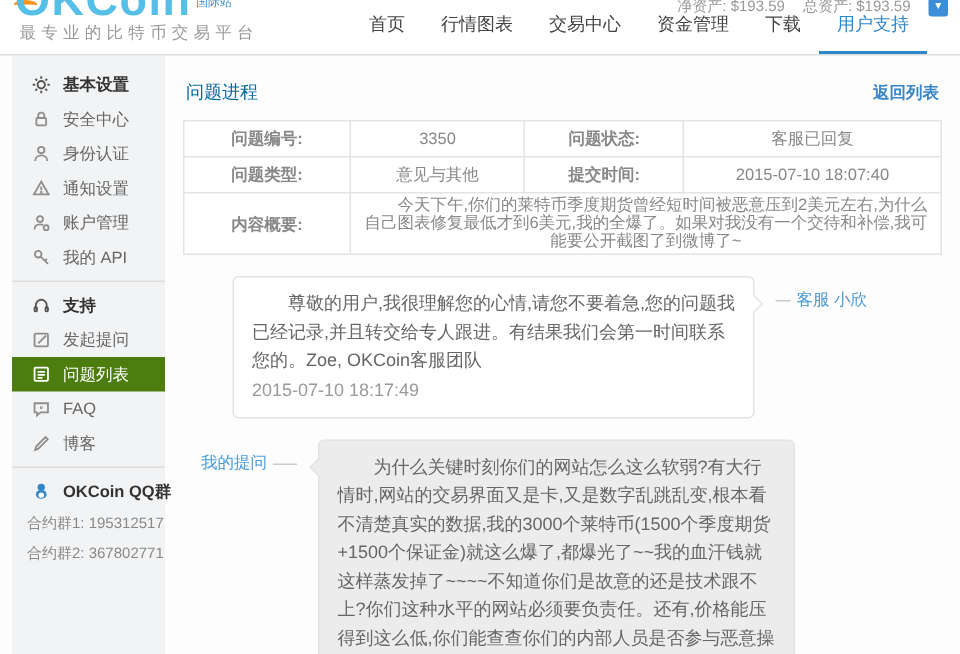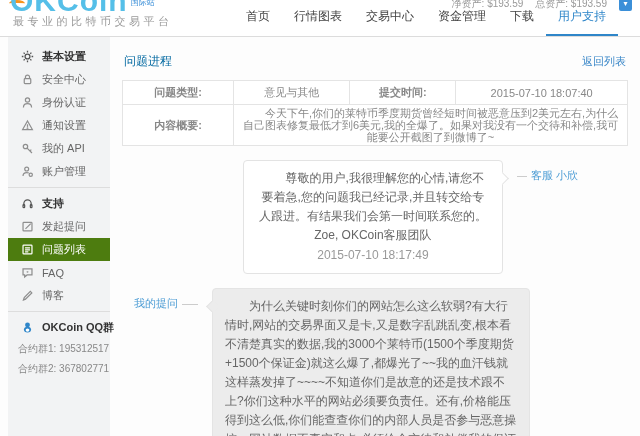--- a/index.html
+++ b/index.html
@@ -38,42 +38,42 @@
   .icon { width:13px; height:13px; display:inline-flex; flex-shrink:0; }
   .icon svg { width:13px; height:13px; }
   .divider { border-top:1px solid #ddd; margin:4px 0; }
   .qq-line { font-size:10px; color:#888; padding:3px 0 3px 10px; white-space:nowrap; }
 
   
   .main { flex:1; padding:12px 12px 0 12px; }
   .main-head { display:flex; justify-content:space-between; align-items:center;
                margin:4px 2px 10px; }
   .page-title { font-size:12px; color:#0369a1; }
-  .back-link { font-size:11px; color:#3a87c8; cursor:pointer; }
+  .back-link { font-size:11px; color:#3a87c8; cursor:pointer;font-weight:bold; }
 
   table.ticket { width:100%; border-collapse:collapse; background:#fff; font-size:11px; }
   table.ticket td { border:1px solid #e4e4e4; height:24px; text-align:center;
                     color:#888; padding:2px 4px; }
   td.lbl { font-weight:bold; color:#555; width:22%; }
   td.val { width:23%; }
   td.val3 { width:21%; }
   .status-open { color:#f7a145; }
   td.summary { text-align:left; padding:8px 16px; line-height:12px;
                text-indent:2em; color:#777; word-break:break-all; }
 
   
   .chat { margin-top:14px; display:flex; flex-direction:column; gap:14px; }
   .msg { display:flex; align-items:flex-start; }
   .msg.right { justify-content:flex-end; padding-right:50px; }
   .msg.left  { padding-left:12px; }
   .bubble { position:relative; border-radius:4px; padding:8px 12px;
             font-size:12px; line-height:19px; color:#666; word-break:break-all; }
   .bubble .txt { text-indent:2em; }
   .bubble .time { color:#999; text-indent:0; margin-top:1px; }
-  .msg.right .bubble { width:260px; background:#fff; border:1px solid #e3e3e3;text-align:center; }
+  .msg.right .bubble { width:348px; background:#fff; border:1px solid #e3e3e3; }
   .msg.right .bubble::after { content:""; position:absolute; right:-5px; top:13px;
             width:8px; height:8px; background:#fff; transform:rotate(45deg);
             border-top:1px solid #e3e3e3; border-right:1px solid #e3e3e3; }
   .msg.left .bubble { width:318px; background:#ececec; border:1px solid #e4e4e4; }
   .msg.left .bubble::after { content:""; position:absolute; left:-5px; top:13px;
             width:8px; height:8px; background:#ececec; transform:rotate(45deg);
             border-left:1px solid #e4e4e4; border-bottom:1px solid #e4e4e4; }
   .who { font-size:11px; color:#4a9bd4; white-space:nowrap; margin-top:8px; }
   .msg.right .who { margin-left:14px; }
   .msg.right .who::before { content:""; display:inline-block; width:10px; height:1px;
@@ -152,35 +152,35 @@
             <path d="M8 2.5 14 13H2Z"></path>
             <path d="M8 6.5v3.2"></path>
             <circle cx="8" cy="11.4" r=".4"></circle>
           </svg>
         </span>
       <span>通知设置</span>
     </div>
     <div class="side-item">
       <span class="icon">
           <svg viewBox="0 0 16 16" fill="none" stroke="#8e8e8e" stroke-width="1.5">
-            <circle cx="5.5" cy="5.5" r="2.7"></circle>
-            <path d="M7.5 7.5 13.5 13.5M11 11l1.7-1.7"></path>
-          </svg>
-        </span>
-      <span>我的 API</span>
-    </div>
-    <div class="side-item">
-      <span class="icon">
-          <svg viewBox="0 0 16 16" fill="none" stroke="#8e8e8e" stroke-width="1.5">
             <circle cx="7" cy="5" r="2.4"></circle>
             <path d="M2.5 13.5c0-2.8 2-4.2 4.5-4.2 1 0 1.9.2 2.6.6"></path>
             <circle cx="12" cy="12" r="2"></circle>
           </svg>
         </span>
       <span>账户管理</span>
+    </div>
+    <div class="side-item">
+      <span class="icon">
+          <svg viewBox="0 0 16 16" fill="none" stroke="#8e8e8e" stroke-width="1.5">
+            <circle cx="5.5" cy="5.5" r="2.7"></circle>
+            <path d="M7.5 7.5 13.5 13.5M11 11l1.7-1.7"></path>
+          </svg>
+        </span>
+      <span>我的 API</span>
     </div>
 
     <div class="divider"></div>
 
     <div class="side-item head">
       <span class="icon">
           <svg viewBox="0 0 16 16" fill="none" stroke="#555" stroke-width="1.5">
             <path d="M3.5 11V8a4.5 4.5 0 0 1 9 0v3"></path>
             <rect x="2.5" y="9.5" width="2" height="3.5" rx=".7"></rect>
             <rect x="11.5" y="9.5" width="2" height="3.5" rx=".7"></rect>
@@ -242,20 +242,26 @@
   </div>
 
   <div class="main">
     <div class="main-head">
       <span class="page-title">问题进程</span>
       <span class="back-link">返回列表</span>
     </div>
 
     <table class="ticket">
       <tbody>
+          <tr>
+        <td class="lbl">问题编号:</td>
+        <td class="val">3350</td>
+        <td class="lbl val3">问题状态:</td>
+        <td class="status-open">客服已回复</td>
+      </tr>
       <tr>
         <td class="lbl">问题类型:</td>
         <td class="val">意见与其他</td>
         <td class="lbl val3">提交时间:</td>
         <td>2015-07-10 18:07:40</td>
       </tr>
       <tr>
         <td class="lbl">内容概要:</td>
         <td class="summary" colspan="3">今天下午,你们的莱特币季度期货曾经短时间被恶意压到2美元左右,为什么自己图表修复最低才到6美元,我的全爆了。如果对我没有一个交待和补偿,我可能要公开截图了到微博了~</td>
       </tr>

